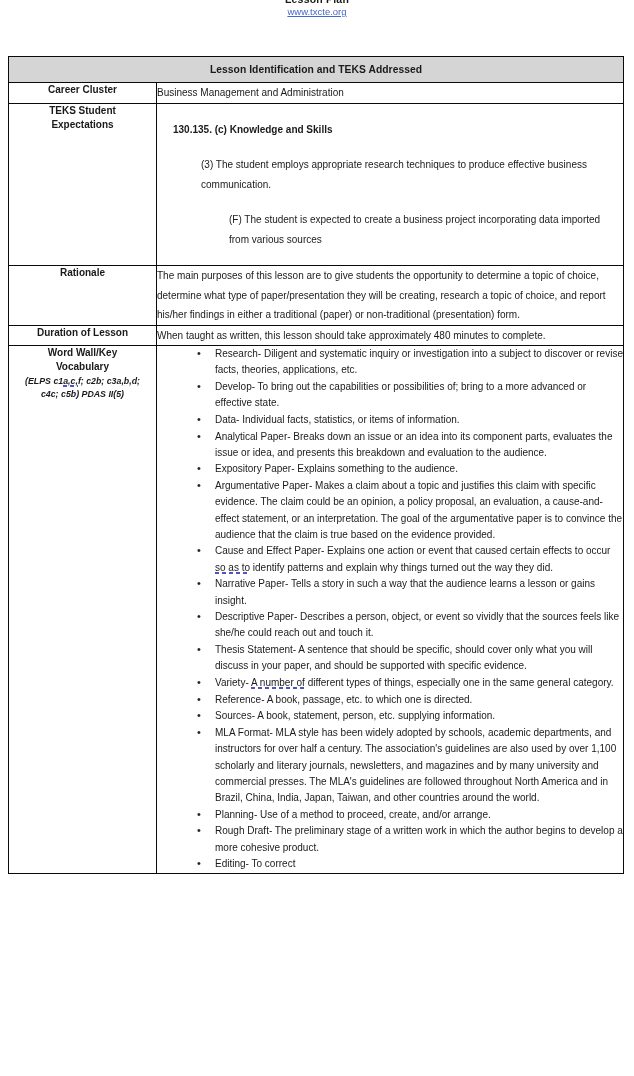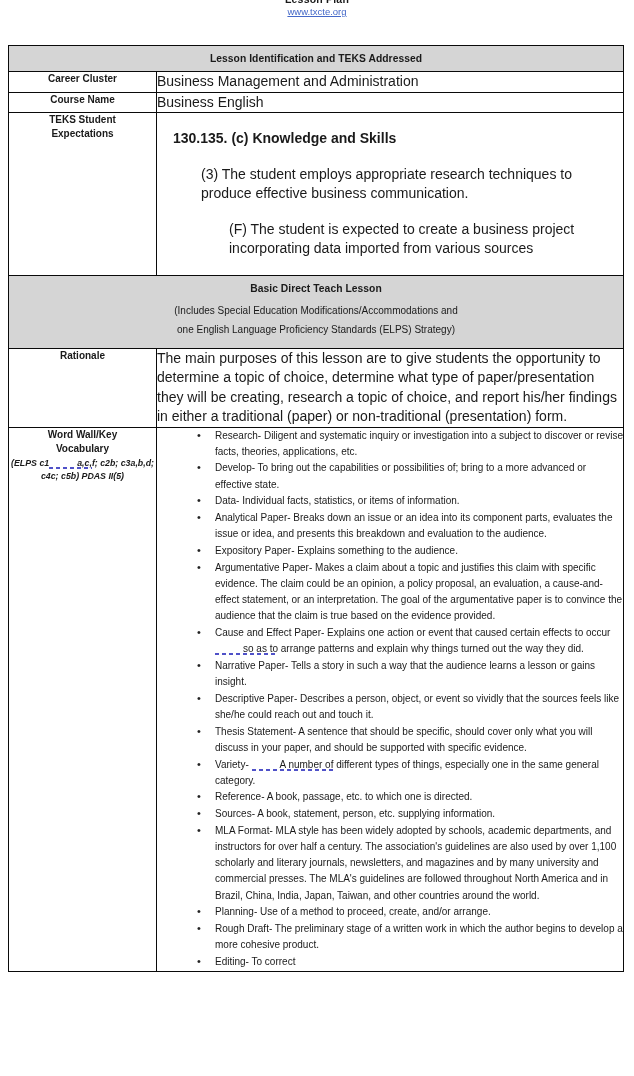--- a/index.html
+++ b/index.html
@@ -50,21 +50,21 @@
   .url-link {
     color: #4468c8;
     text-decoration: underline;
     text-underline-offset: 1px;
   }
 
   
   .doc-table {
     position: absolute;
     left: 8px;
-    top: 45px;
+    top: 56px;
     width: 616px;
     border-collapse: collapse;
     table-layout: fixed;
   }
   .doc-table td {
     border: 1.6px solid #0a0a0a;
     vertical-align: top;
     padding: 0;
   }
 
@@ -96,21 +96,21 @@
   }
   .lbl-sm {
     font-size: 8.8px;
     font-weight: bold;
     font-style: italic;
     line-height: 13px;
     padding-top: 1px;
   }
 
   .val {
-    font-size: 14px;
+    font-size: 10px;
     line-height: 19.5px;
     padding: 5px 8px 5px 9px;
   }
   .val p { margin: 16px; }
   .ind1 { padding-left: 28px; }
   .ind2 { padding-left: 56px; }
   .bold { font-weight: bold; }
 
   .cell-tall { padding-top: 7px; padding-bottom: 7px; }
 
@@ -145,21 +145,20 @@
   .squiggle {
     background-image: repeating-linear-gradient(
       90deg,
       #4f51c8 0px, #4f51c8 4px,
       rgba(0,0,0,0) 4px, rgba(0,0,0,0) 7px
     );
     background-repeat: repeat-x;
     background-size: 7px 2px;
     background-position: left bottom;
     padding-bottom: 1px;
-    padding-left: 28px;
   }
 </style>
 </head>
 <body>
 
 <div class="page">
 
   <div class="top-clip">Lesson Plan</div>
 
   <div class="url-line">
@@ -177,73 +176,64 @@
         <td class="band" colspan="2">
           <div class="band-title">Lesson Identification and TEKS Addressed</div>
         </td>
       </tr>
 
       <tr>
         <td class="lbl">Career Cluster</td>
         <td class="val">Business Management and Administration</td>
       </tr>
 
-      <tr>
-        <td class="lbl">Course Name</td>
-        <td class="val">Business English</td>
-      </tr>
 
 
       <tr>
         <td class="lbl cell-tall">
           <div>TEKS Student</div>
           <div>Expectations</div>
         </td>
         <td class="val cell-tall">
           <p class="bold">130.135. (c) Knowledge and Skills</p>
           <p class="ind1">(3) The student employs appropriate research techniques to produce effective business communication.</p>
           <p class="ind2">(F) The student is expected to create a business project incorporating data imported from various sources</p>
         </td>
       </tr>
 
-      <tr>
-        <td class="band" colspan="2">
-          <div class="band-title">Basic Direct Teach Lesson</div>
-          <div class="band-sub">
-            <div>(Includes Special Education Modifications/Accommodations and</div>
-            <div>one English Language Proficiency Standards (ELPS) Strategy)</div>
-          </div>
-        </td>
-      </tr>
 
 
       <tr>
         <td class="lbl">Rationale</td>
         <td class="val">The main purposes of this lesson are to give students the opportunity to determine a topic of choice, determine what type of paper/presentation they will be creating, research a topic of choice, and report his/her findings in either a traditional (paper) or non-traditional (presentation) form.</td>
       </tr>
 
+      <tr>
+        <td class="lbl">Duration of Lesson</td>
+        <td class="val">When taught as written, this lesson should take approximately 480 minutes to complete.</td>
+      </tr>
 
       <tr>
         <td class="lbl cell-tall">
           <div>Word Wall/Key</div>
           <div>Vocabulary</div>
           <div class="lbl-sm">
             <div><span>(ELPS c1</span><span class="squiggle">a,c,</span><span>f; c2b; c3a,b,d;</span></div>
             <div>c4c; c5b) PDAS II(5)</div>
           </div>
         </td>
         <td class="vocab">
           <ul class="vlist">
             <li><span>Research- Diligent and systematic inquiry or investigation into a subject to discover or revise facts, theories, applications, etc.</span></li>
             <li><span>Develop- To bring out the capabilities or possibilities of; bring to a more advanced or effective state.</span></li>
             <li><span>Data- Individual facts, statistics, or items of information.</span></li>
             <li><span>Analytical Paper- Breaks down an issue or an idea into its component parts, evaluates the issue or idea, and presents this breakdown and evaluation to the audience.</span></li>
             <li><span>Expository Paper- Explains something to the audience.</span></li>
             <li><span>Argumentative Paper- Makes a claim about a topic and justifies this claim with specific evidence. The claim could be an opinion, a policy proposal, an evaluation, a cause-and-effect statement, or an interpretation. The goal of the argumentative paper is to convince the audience that the claim is true based on the evidence provided.</span></li>
-            <li><span>Cause and Effect Paper- Explains one action or event that caused certain effects to occur </span><span class="squiggle">so as to</span><span> arrange patterns and explain why things turned out the way they did.</span></li>
+            <li><span>Cause and Effect Paper- Explains one action or event that caused certain effects to occur </span><span class="squiggle">so as to</span><span> identify patterns and explain why things turned out the way they did.</span></li>
             <li><span>Narrative Paper- Tells a story in such a way that the audience learns a lesson or gains insight.</span></li>
             <li><span>Descriptive Paper- Describes a person, object, or event so vividly that the sources feels like she/he could reach out and touch it.</span></li>
             <li><span>Thesis Statement- A sentence that should be specific, should cover only what you will discuss in your paper, and should be supported with specific evidence.</span></li>
             <li><span>Variety- </span><span class="squiggle">A number of</span><span> different types of things, especially one in the same general category.</span></li>
             <li><span>Reference- A book, passage, etc. to which one is directed.</span></li>
             <li><span>Sources- A book, statement, person, etc. supplying information.</span></li>
             <li><span>MLA Format- MLA style has been widely adopted by schools, academic departments, and instructors for over half a century. The association's guidelines are also used by over 1,100 scholarly and literary journals, newsletters, and magazines and by many university and commercial presses. The MLA's guidelines are followed throughout North America and in Brazil, China, India, Japan, Taiwan, and other countries around the world.</span></li>
             <li><span>Planning- Use of a method to proceed, create, and/or arrange.</span></li>
             <li><span>Rough Draft- The preliminary stage of a written work in which the author begins to develop a more cohesive product.</span></li>
             <li><span>Editing- To correct</span></li>

